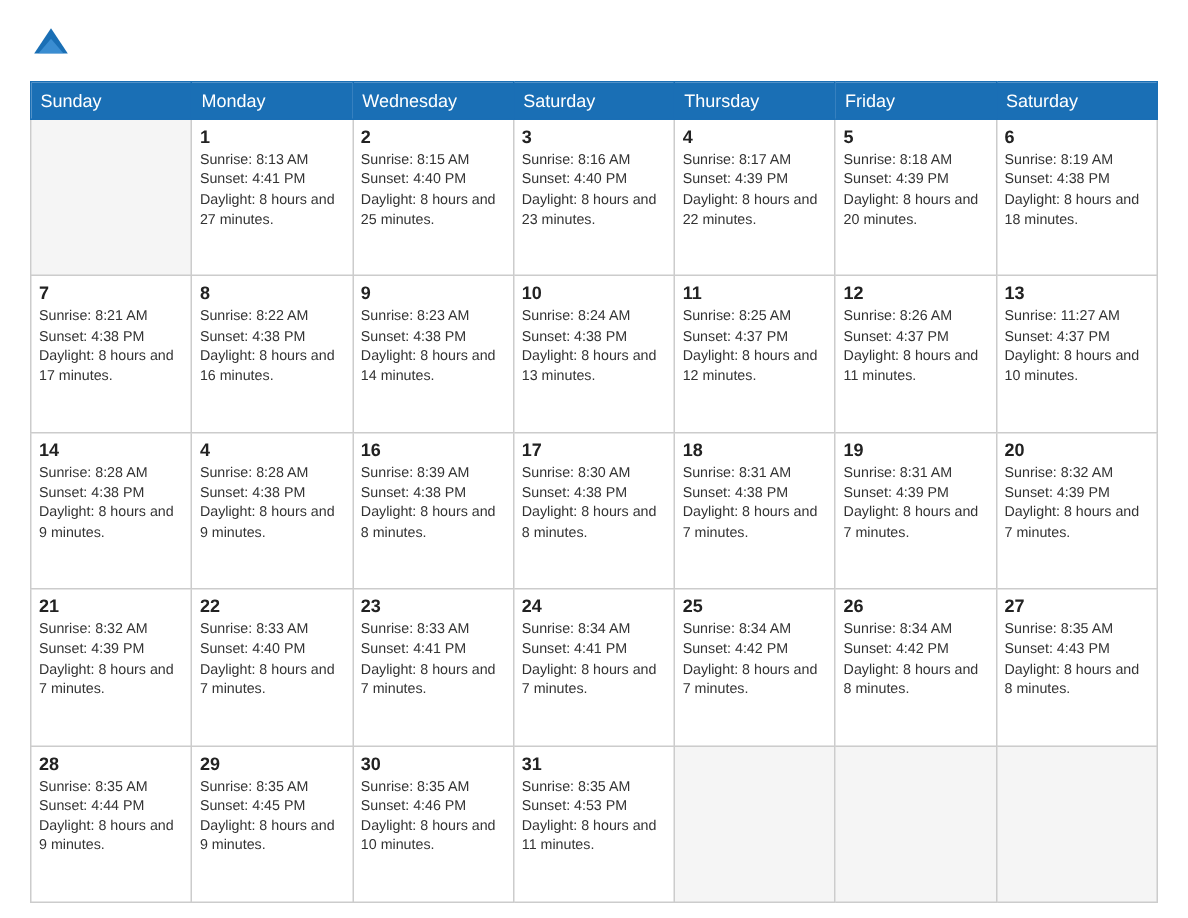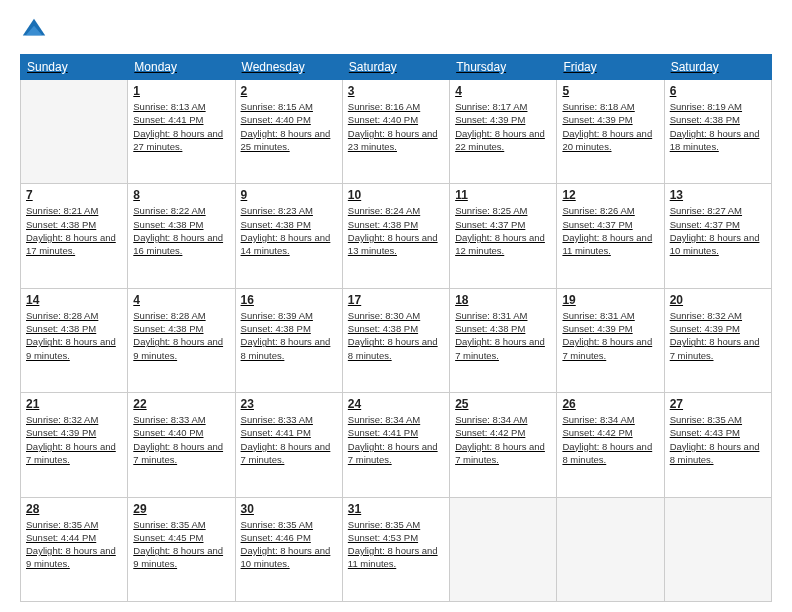--- a/index.html
+++ b/index.html
@@ -10,21 +10,20 @@
       font-family: Arial, sans-serif;
       font-size: 11px;
       overflow: hidden;
     }
     .page {
       width: 792px;
       height: 612px;
       padding: 16px 20px 10px 20px;
       display: flex;
       flex-direction: column;
-      text-decoration: underline;
     }
     .header {
       display: flex;
       justify-content: space-between;
       align-items: flex-start;
       margin-bottom: 10px;
     }
     .logo {
       display: flex;
       align-items: center;
@@ -210,21 +209,21 @@
           </td>
           <td>
             <span class="day-num">12</span>
             <div class="day-info">Sunrise: 8:26 AM
 Sunset: 4:37 PM
 Daylight: 8 hours
 and 11 minutes.</div>
           </td>
           <td>
             <span class="day-num">13</span>
-            <div class="day-info">Sunrise: 8:27 AM
+            <div class="day-info">Sunrise: 11:27 AM
 Sunset: 4:37 PM
 Daylight: 8 hours
 and 10 minutes.</div>
           </td>
         </tr>
         <tr>
           <td>
             <span class="day-num">14</span>
             <div class="day-info">Sunrise: 8:28 AM
 Sunset: 4:38 PM

